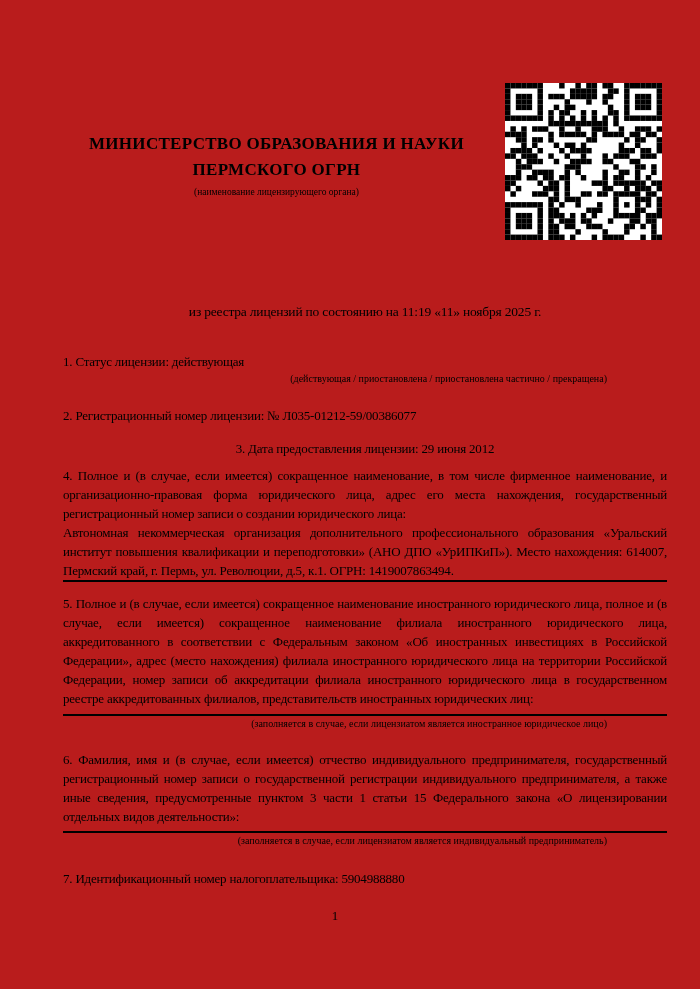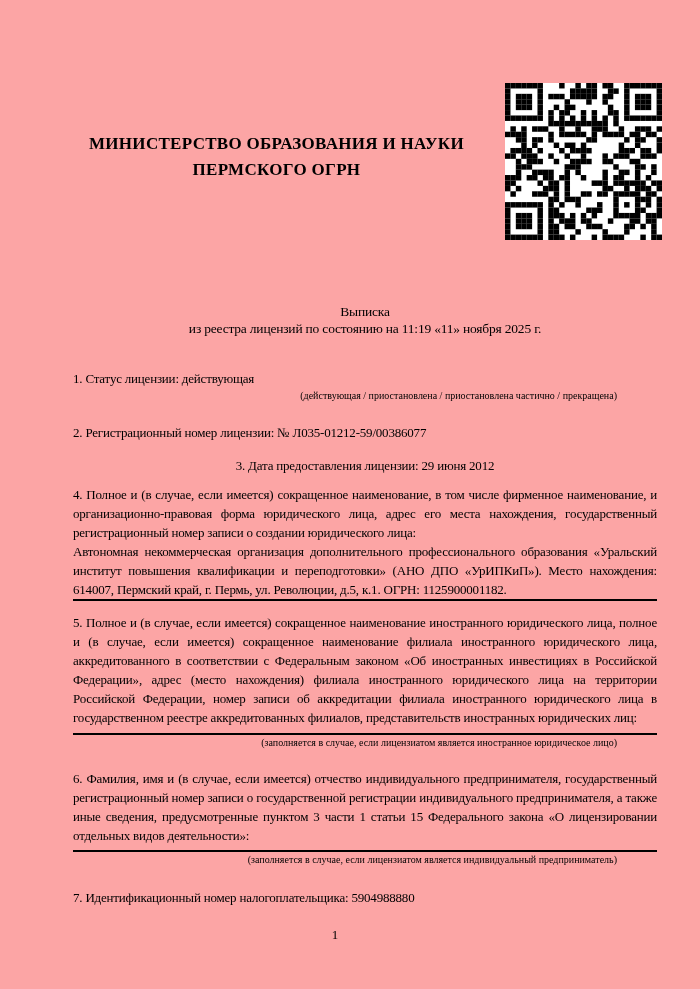--- a/index.html
+++ b/index.html
@@ -1,20 +1,20 @@
 <!DOCTYPE html>
 <html lang="ru"><head>
 <meta charset="utf-8">
 <style>
   html, body { margin: 0; padding: 0; background: #ffffff; }
   .page {
     position: relative;
     width: 700px;
     height: 989px;
-    background: #fca5a5;
+    background: #b91c1c;
     color: #000;
     font-family: "Liberation Serif", "DejaVu Serif", serif;
     overflow: hidden;
   }
 
   
   .ministry {
     position: absolute;
     left: 63px;
     top: 131px;
@@ -50,21 +50,21 @@
     line-height: 19px;
     letter-spacing: -0.2px;
   }
   .doc-title {
     text-align: center;
     font-size: 13.5px;
     line-height: 17px;
     margin-bottom: 32px;
   }
   .para { text-align: justify; }
-  .item { margin: 10px; }
+  .item { margin: 0; }
   .hint {
     width: 544px;
     text-align: right;
     font-size: 10px;
     line-height: 13px;
     letter-spacing: 0;
     margin-top: 1px;
   }
   .fill-line {
     border-bottom: 2px solid #000;
@@ -87,20 +87,21 @@
   }
 </style>
 </head>
 <body>
 
 <div class="page">
 
   <div class="ministry">
     <div class="ministry-name">МИНИСТЕРСТВО ОБРАЗОВАНИЯ И НАУКИ</div>
     <div class="ministry-name">ПЕРМСКОГО ОГРН</div>
+    <div class="ministry-caption">(наименование лицензирующего органа)</div>
   </div>
 
   <div class="qr" id="qr"><svg width="157" height="157" viewBox="0 0 157 157" xmlns="http://www.w3.org/2000/svg">
         <rect width="157" height="157" fill="#ffffff"></rect>
         <g fill="#000000">
           <rect x="0.00" y="0.00" width="5.46" height="5.46"></rect>
           <rect x="5.41" y="0.00" width="5.46" height="5.46"></rect>
           <rect x="10.83" y="0.00" width="5.46" height="5.46"></rect>
           <rect x="16.24" y="0.00" width="5.46" height="5.46"></rect>
           <rect x="21.66" y="0.00" width="5.46" height="5.46"></rect>
@@ -517,40 +518,39 @@
           <rect x="113.69" y="151.59" width="5.46" height="5.46"></rect>
           <rect x="135.34" y="151.59" width="5.46" height="5.46"></rect>
           <rect x="146.17" y="151.59" width="5.46" height="5.46"></rect>
           <rect x="151.59" y="151.59" width="5.46" height="5.46"></rect>
         </g>
       </svg></div>
 
   <div class="content">
 
     <div class="doc-title">
-      <div>Выписка</div>
       <div>из реестра лицензий по состоянию на 11:19 «11» ноября 2025 г.</div>
     </div>
 
     <div class="item">
       <div>1. Статус лицензии: действующая</div>
       <div class="hint mb21">(действующая / приостановлена / приостановлена частично / прекращена)</div>
     </div>
 
     <div class="item mb14">
       <div>2. Регистрационный номер лицензии: № Л035-01212-59/00386077</div>
     </div>
 
     <div class="item mb8">
       <div>3. Дата предоставления лицензии: 29 июня 2012</div>
     </div>
 
     <div class="item mb12">
       <div class="para">4. Полное и (в случае, если имеется) сокращенное наименование, в том числе фирменное наименование, и организационно-правовая форма юридического лица, адрес его места нахождения, государственный регистрационный номер записи о создании юридического лица:</div>
-      <div class="para">Автономная некоммерческая организация дополнительного профессионального образования «Уральский институт повышения квалификации и переподготовки» (АНО ДПО «УрИПКиП»). Место нахождения: 614007, Пермский край, г. Пермь, ул. Революции, д.5, к.1. ОГРН: 1125900001182.</div>
+      <div class="para">Автономная некоммерческая организация дополнительного профессионального образования «Уральский институт повышения квалификации и переподготовки» (АНО ДПО «УрИПКиП»). Место нахождения: 614007, Пермский край, г. Пермь, ул. Революции, д.5, к.1. ОГРН: 1419007863494.</div>
       <div class="fill-line"></div>
     </div>
 
     <div class="item mb20">
       <div class="para">5. Полное и (в случае, если имеется) сокращенное наименование иностранного юридического лица, полное и (в случае, если имеется) сокращенное наименование филиала иностранного юридического лица, аккредитованного в соответствии с Федеральным законом «Об иностранных инвестициях в Российской Федерации», адрес (место нахождения) филиала иностранного юридического лица на территории Российской Федерации, номер записи об аккредитации филиала иностранного юридического лица в государственном реестре аккредитованных филиалов, представительств иностранных юридических лиц:</div>
       <div class="fill-line rule-gap6"></div>
       <div class="hint">(заполняется в случае, если лицензиатом является иностранное юридическое лицо)</div>
     </div>
 
     <div class="item mb22">

